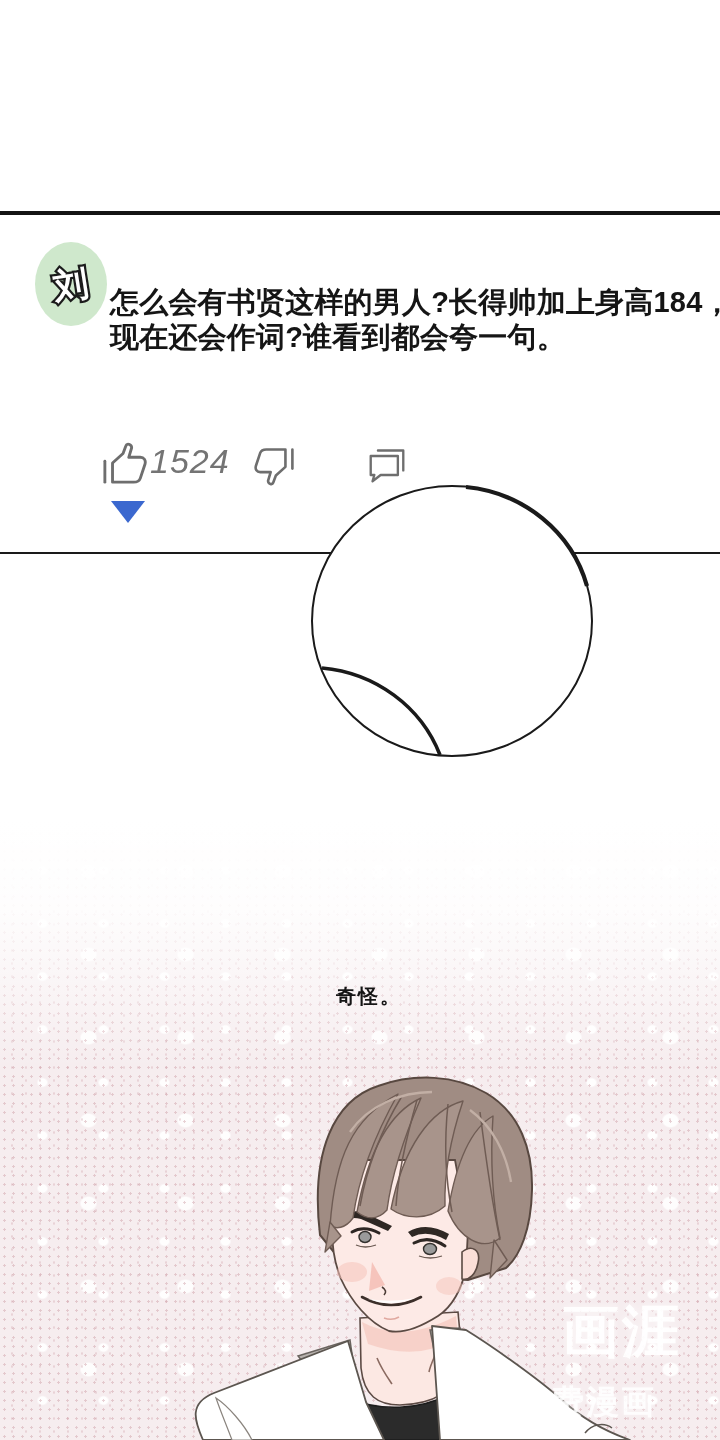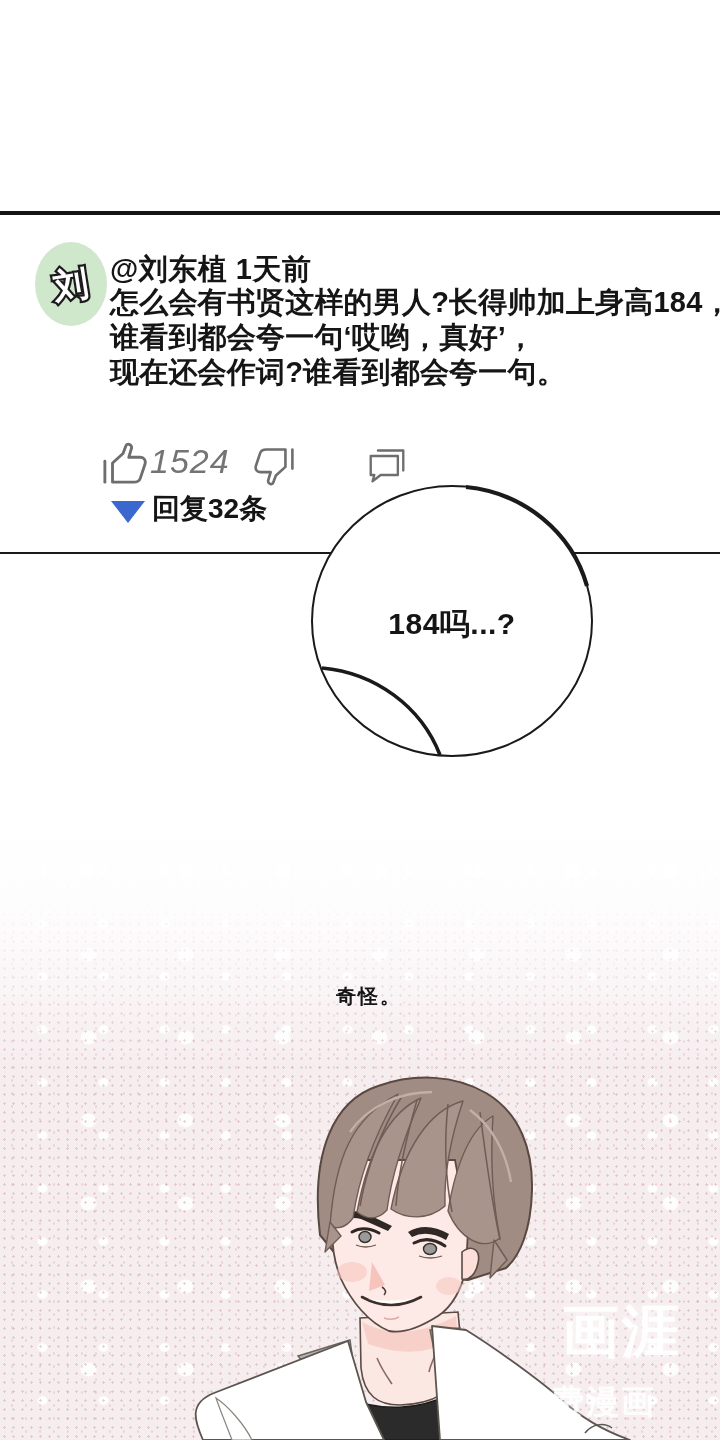--- a/index.html
+++ b/index.html
@@ -66,25 +66,23 @@
 <div id="stage">
 
   <div class="abs rule-top"></div>
   <div class="abs rule-bottom"></div>
 
   <svg class="abs avatar-svg" width="76" height="90" viewBox="0 0 76 90">
     <ellipse cx="37" cy="43" rx="36" ry="42" fill="#cfe8cc"></ellipse>
     <text x="37" y="56" text-anchor="middle" font-size="35" font-weight="bold" fill="#ffffff" stroke="#1c1c1c" stroke-width="4.5" paint-order="stroke" transform="rotate(-9 37 44)">刘</text>
   </svg>
 
-  <div class="abs username">@刘东植 1天前</div>
 
   <div class="abs comment-body">
     <div class="comment-line">怎么会有书贤这样的男人?长得帅加上身高184，</div>
-    <div class="comment-line">谁看到都会夸一句‘哎哟，真好’，</div>
     <div class="comment-line">现在还会作词?谁看到都会夸一句。</div>
   </div>
 
   <div class="abs like-row">
     <svg class="like-icon" width="48" height="44" viewBox="0 0 50 46">
       <g fill="none" stroke="#6e6e6e" stroke-width="3" stroke-linejoin="round" stroke-linecap="round">
         <path d="M5,20 V42"></path>
         <path d="M13,42 V22 L24,12 L27,4 C28,1 33,2 33,6 L30,16 H42 C46,16 48,19 47,23 L42,38 C41,41 38,42 35,42 Z"></path>
       </g>
     </svg>
@@ -100,21 +98,20 @@
         <path d="M13,5 H41 V27"></path>
         <path d="M5,11 H35 V32 H16 L7,39 L9,32 H5 Z"></path>
       </g>
     </svg>
   </div>
 
   <div class="abs reply-row">
     <svg class="reply-tri" width="36" height="24" viewBox="0 0 36 24">
       <polygon points="1,1 35,1 18,23" fill="#3b68cf"></polygon>
     </svg>
-    <div class="reply-label">回复32条</div>
   </div>
 
   <div class="abs speckle"></div>
 
   <svg class="abs character-svg" width="720" height="400" viewBox="0 1040 720 400">
 
     <path d="M360,1318 L458,1312 L463,1365 C456,1392 432,1404 400,1405 C378,1405 364,1396 361,1368 Z" fill="#fce8e3" stroke="#5c4a44" stroke-width="1.6"></path>
     <path d="M362,1322 Q402,1344 456,1316 L458,1338 Q418,1362 368,1344 Z" fill="#f6c9c0" opacity=".75"></path>
     <path d="M377,1358 C382,1370 388,1378 392,1384" fill="none" stroke="#8a6a60" stroke-width="1.6"></path>
     <path d="M438,1348 C434,1358 430,1366 429,1372" fill="none" stroke="#8a6a60" stroke-width="1.6"></path>
@@ -174,20 +171,19 @@
       <path d="M350,1132 C368,1106 400,1092 432,1092"></path>
       <path d="M470,1110 C492,1126 506,1152 511,1182"></path>
     </g>
   </svg>
 
   <svg class="abs bubble-svg" width="300" height="290" viewBox="300 474 300 290">
     <ellipse cx="452" cy="621" rx="140" ry="135" fill="#ffffff" stroke="#1a1a1a" stroke-width="2"></ellipse>
     <path d="M466,487 A140,135 0 0 1 587,586" fill="none" stroke="#1a1a1a" stroke-width="4.2"></path>
     <path d="M440,755 A140,135 0 0 0 322,668" fill="none" stroke="#1a1a1a" stroke-width="3.6"></path>
   </svg>
-  <div class="abs bubble-text">184吗...?</div>
 
   <div class="abs caption">奇怪。</div>
 
   <div class="abs wm-title">画涯</div>
   <div class="abs wm-sub">免费漫画</div>
 
 </div>
 
 </body></html>

